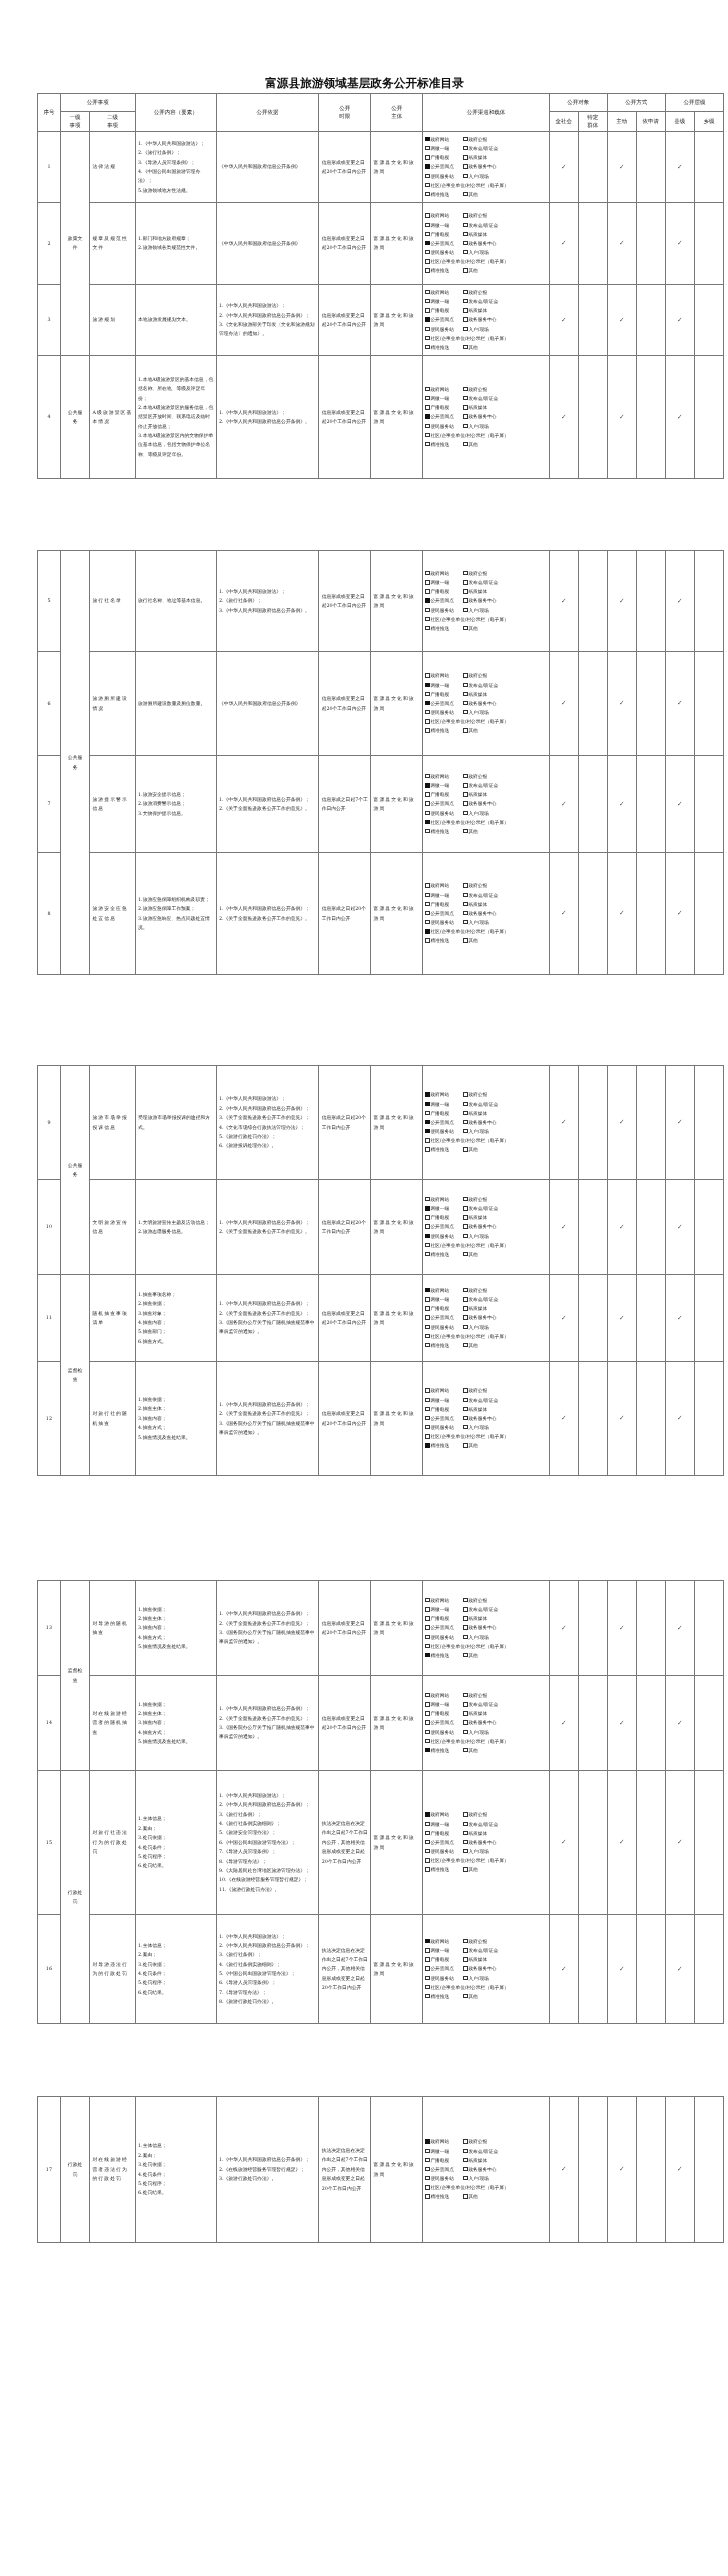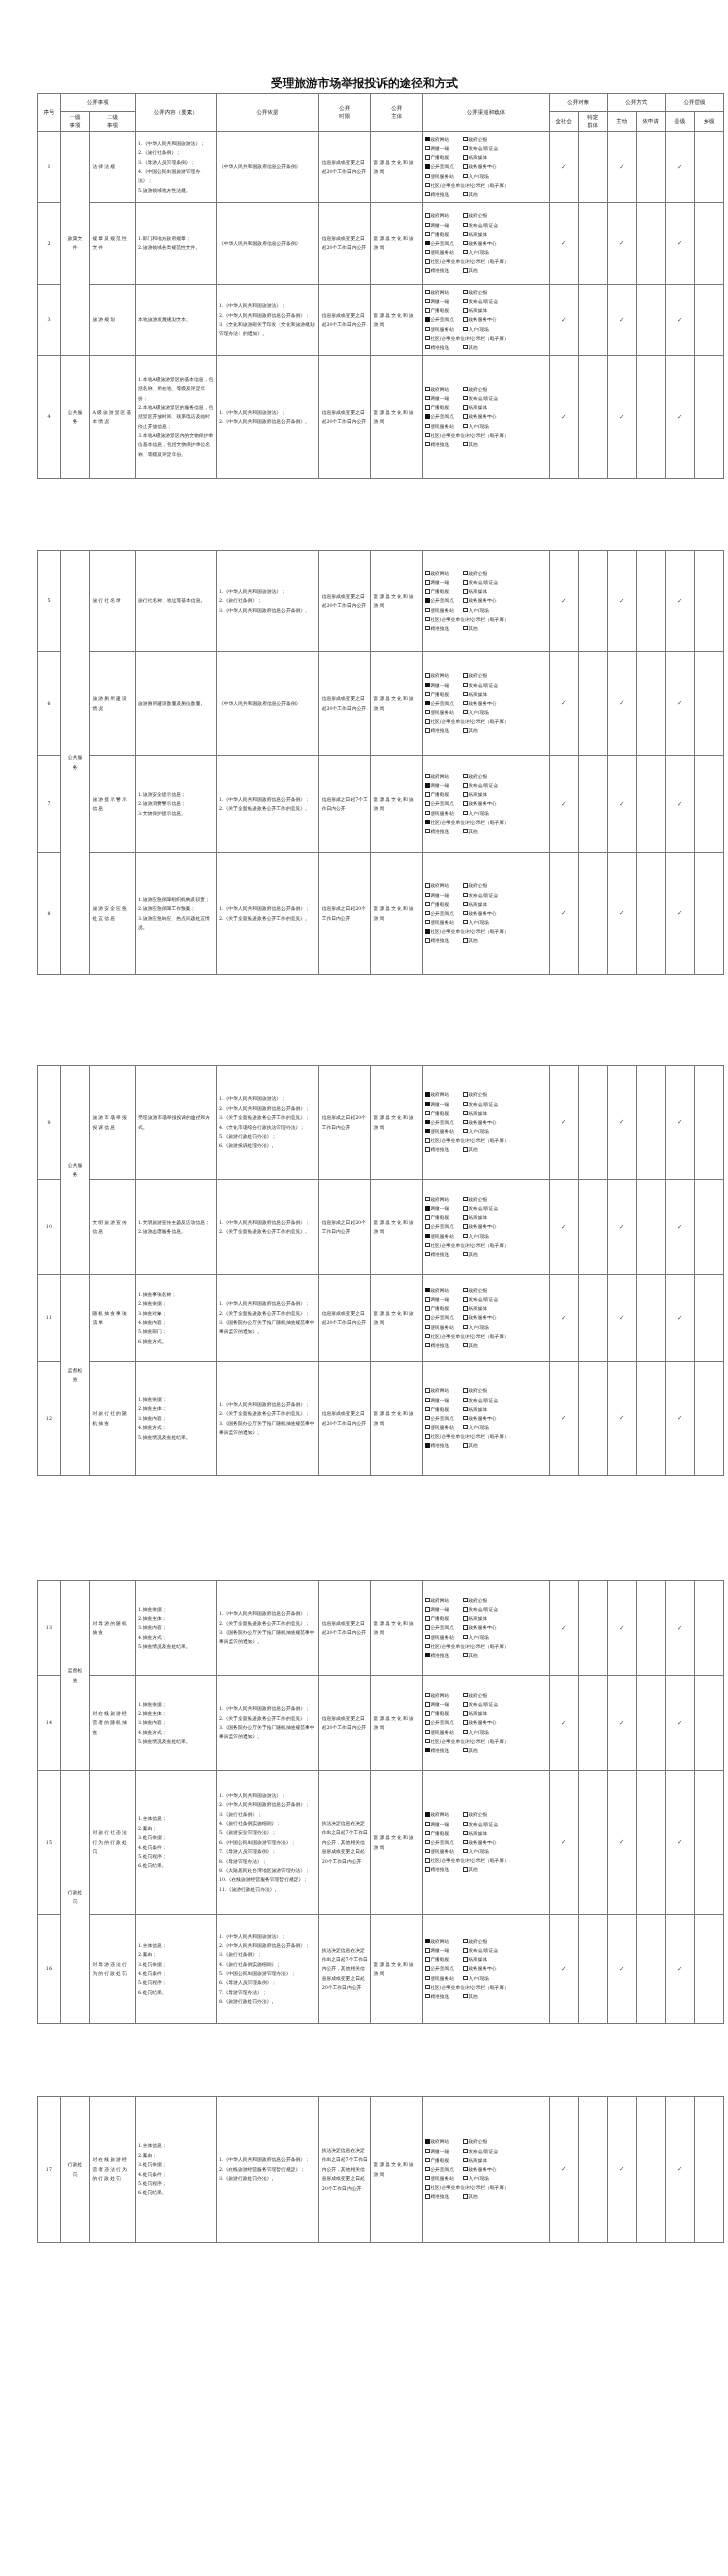--- a/index.html
+++ b/index.html
@@ -17,21 +17,21 @@
   .ch-row span.l { width:38px; white-space:nowrap; }
   .ch-row span.r { white-space:nowrap; }
   .box { display:inline-block; width:4.4px; height:4.4px; border:0.6px solid #333; box-sizing:border-box; margin-right:0.7px; vertical-align:-0.4px; }
   .box.on { background:#111; border-color:#111; }
   .tick { font-size:6.6px; color:#444; text-align:center; }
   .outer { border:0.9px solid #555; }
 </style>
 </head>
 <body>
 
-<div class="title">受理旅游市场举报投诉的途径和方式</div>
+<div class="title">富源县旅游领域基层政务公开标准目录</div>
 <div id="pages">
     <div class="page" style="top: 93px;">
       <table class="grid outer">
         <colgroup>
           <col style="width: 22px;">
           <col style="width: 28.4px;">
           <col style="width: 44px;">
           <col style="width: 78px;">
           <col style="width: 99px;">
           <col style="width: 50px;">

